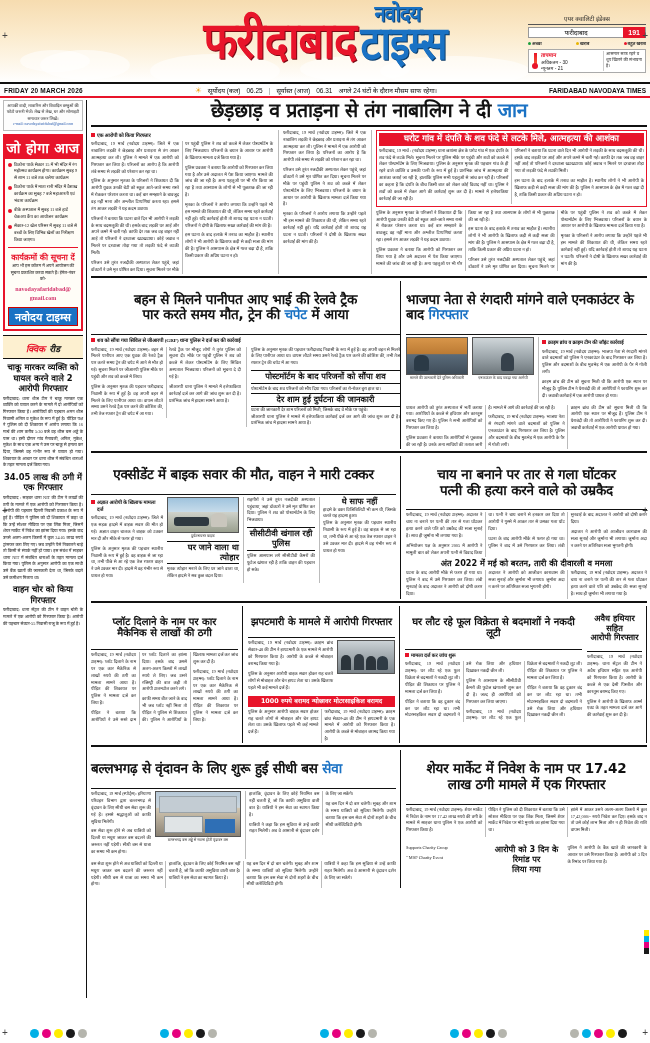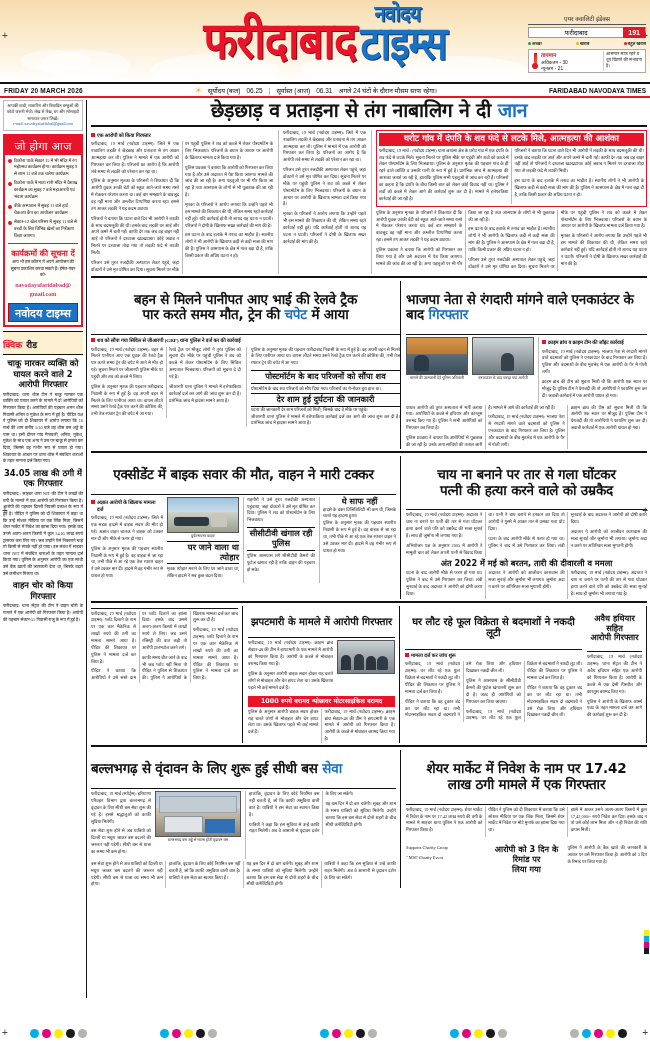--- a/index.html
+++ b/index.html
@@ -95,41 +95,41 @@
   .col-main { flex:1; padding-left:4px; }
 
   
   .ad-small {
     border:1px solid #bbb; padding:2px; font-size:4.2px; line-height:1.5;
     text-align:center; color:#222; margin-bottom:3px; background:#fdfdfd;
   }
   .ad-small .mail { color:#2a5db0; font-size:3.8px; }
   .today-box { border:2px solid #e8142a; padding:0 0 3px 0; margin-bottom:4px; background:#fffdf7;}
   .today-head {
-    background:#e8142a; color:#fff; text-align:center; font-weight:normal;
-    font-size:11px; padding:2px 0; font-family:"DejaVu Sans", sans-serif;
+    background:#e8142a; color:#fff; text-align:center; font-weight:bold;
+    font-size:14px; padding:2px 0; font-family:"DejaVu Sans", sans-serif;
     letter-spacing:.3px;
   }
   .today-item { display:flex; gap:2px; padding:3px 3px 0 3px; font-size:4.4px; line-height:1.5; color:#111;}
   .bullet-red { width:4px;height:4px;border-radius:50%;background:#e8142a; flex:none; margin-top:1.5px;}
   .today-sub-head {
     text-align:center; color:#e8142a; font-weight:bold; font-size:8px;
     border-top:1px solid #e8142a; margin:4px 3px 0 3px; padding-top:3px;
     font-family:"DejaVu Sans", sans-serif;
   }
   .today-sub-text { text-align:center; font-size:4.3px; line-height:1.5; padding:1px 4px; color:#222;}
   .today-mail { text-align:center; color:#d4376e; font-size:6px; font-weight:bold; line-height:1.3; padding-top:2px;}
   .nt-logo {
     background:#1a72c4; color:#fff; text-align:center; font-weight:bold;
     font-size:11px; margin:4px 3px 0 3px; padding:1px 0; border:1px solid #c00;
     font-family:"DejaVu Sans", sans-serif;
   }
   .quick-head {
     border-top:1px solid #111; border-bottom:1px solid #111;
-    background:#fdf0d0; padding:2px 0; margin-bottom:3px;
+    background:#fdf0d0; text-align:center; padding:2px 0; margin-bottom:3px;font-style:italic;
   }
   .quick-head .q1 { color:#e8142a; font-weight:bold; font-size:9px; font-family:"DejaVu Sans", sans-serif;}
   .quick-head .q2 { color:#111; font-weight:bold; font-size:9px; font-family:"DejaVu Sans", sans-serif;}
   .side-head {
     font-weight:bold; font-size:8.4px; line-height:1.25; text-align:center;
     color:#111; margin:3px 0 2px 0; font-family:"DejaVu Sans", sans-serif;
   }
   .side-body { font-size:4.3px; line-height:1.55; text-align:justify; color:#1a1a1a; }
 
   
@@ -495,20 +495,24 @@
             <p>अदालत ने आरोपी को आजीवन कारावास की सजा सुनाई और जुर्माना भी लगाया। जुर्माना अदा न करने पर अतिरिक्त सजा भुगतनी होगी।</p>
             <p>फरीदाबाद, 19 मार्च (नवोदय टाइम्स): अदालत ने चाय ना बनाने पर पत्नी की तार से गला घोंटकर हत्या करने वाले पति को उम्रकैद की सजा सुनाई है। साथ ही जुर्माना भी लगाया गया है।</p>
           </div>
         </div>
       </div>
 
       <hr class="rule-thick">
 
       <div style="display:flex; gap:5px;">
         <div style="width:152px; padding-right:4px; border-right:1px solid #111;">
+          <h3 class="sec-head-sm">
+            <span>प्लॉट दिलाने के नाम पर कार</span><br>
+            <span>मैकेनिक से लाखों की ठगी</span>
+          </h3>
           <hr class="rule-thin">
           <div class="body-text cols3">
             <p>फरीदाबाद, 19 मार्च (नवोदय टाइम्स): प्लॉट दिलाने के नाम पर एक कार मैकेनिक से लाखों रुपये की ठगी का मामला सामने आया है। पीड़ित की शिकायत पर पुलिस ने मामला दर्ज कर लिया है।</p>
             <p>पीड़ित ने बताया कि आरोपियों ने उसे सस्ते दाम पर प्लॉट दिलाने का झांसा दिया। इसके बाद उससे अलग-अलग किस्तों में लाखों रुपये ले लिए। जब उसने रजिस्ट्री की बात कही तो आरोपी टालमटोल करने लगे।</p>
             <p>काफी समय बीत जाने के बाद भी जब प्लॉट नहीं मिला तो पीड़ित ने पुलिस से शिकायत की। पुलिस ने आरोपियों के खिलाफ मामला दर्ज कर जांच शुरू कर दी है।</p>
             <p>फरीदाबाद, 19 मार्च (नवोदय टाइम्स): प्लॉट दिलाने के नाम पर एक कार मैकेनिक से लाखों रुपये की ठगी का मामला सामने आया है। पीड़ित की शिकायत पर पुलिस ने मामला दर्ज कर लिया है।</p>
           </div>
         </div>
 
         <div style="width:152px; padding-right:4px; border-right:1px solid #111;">

